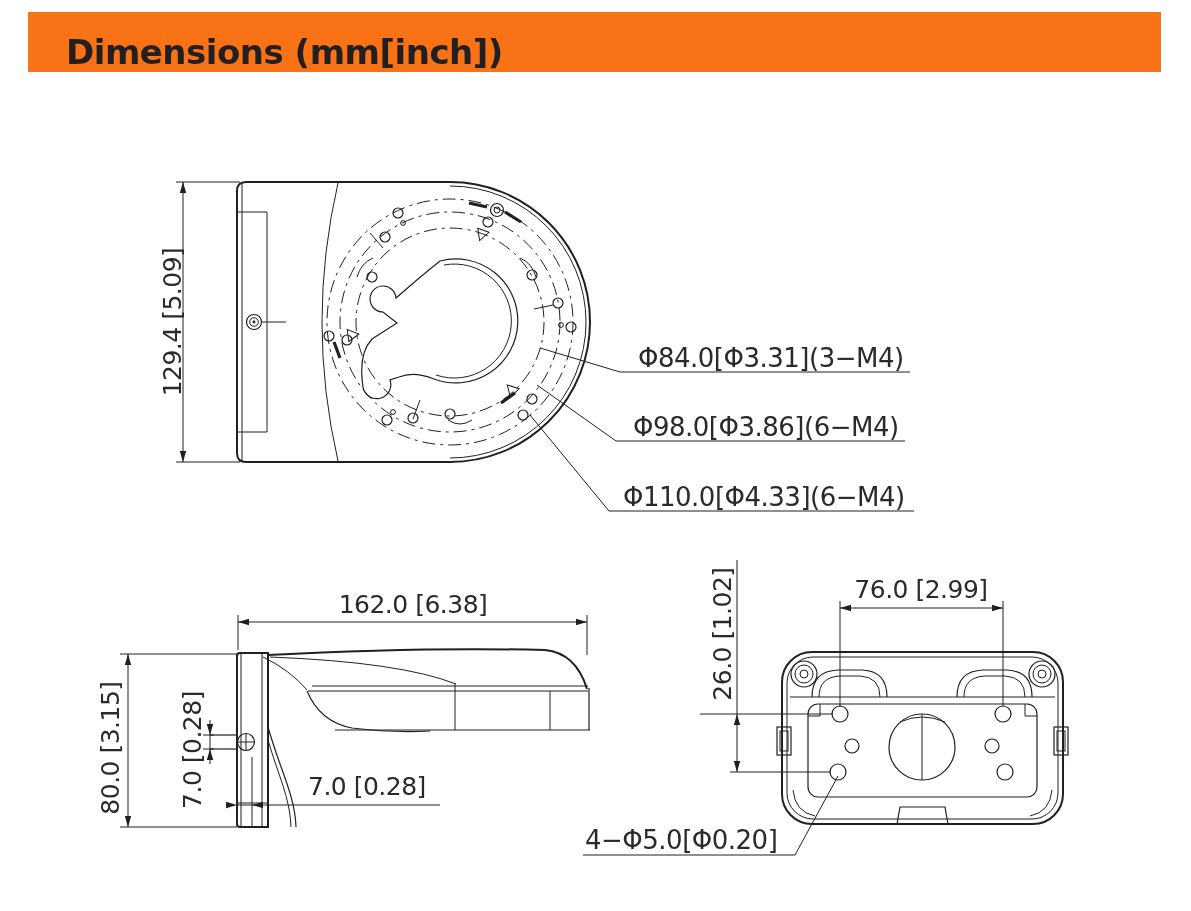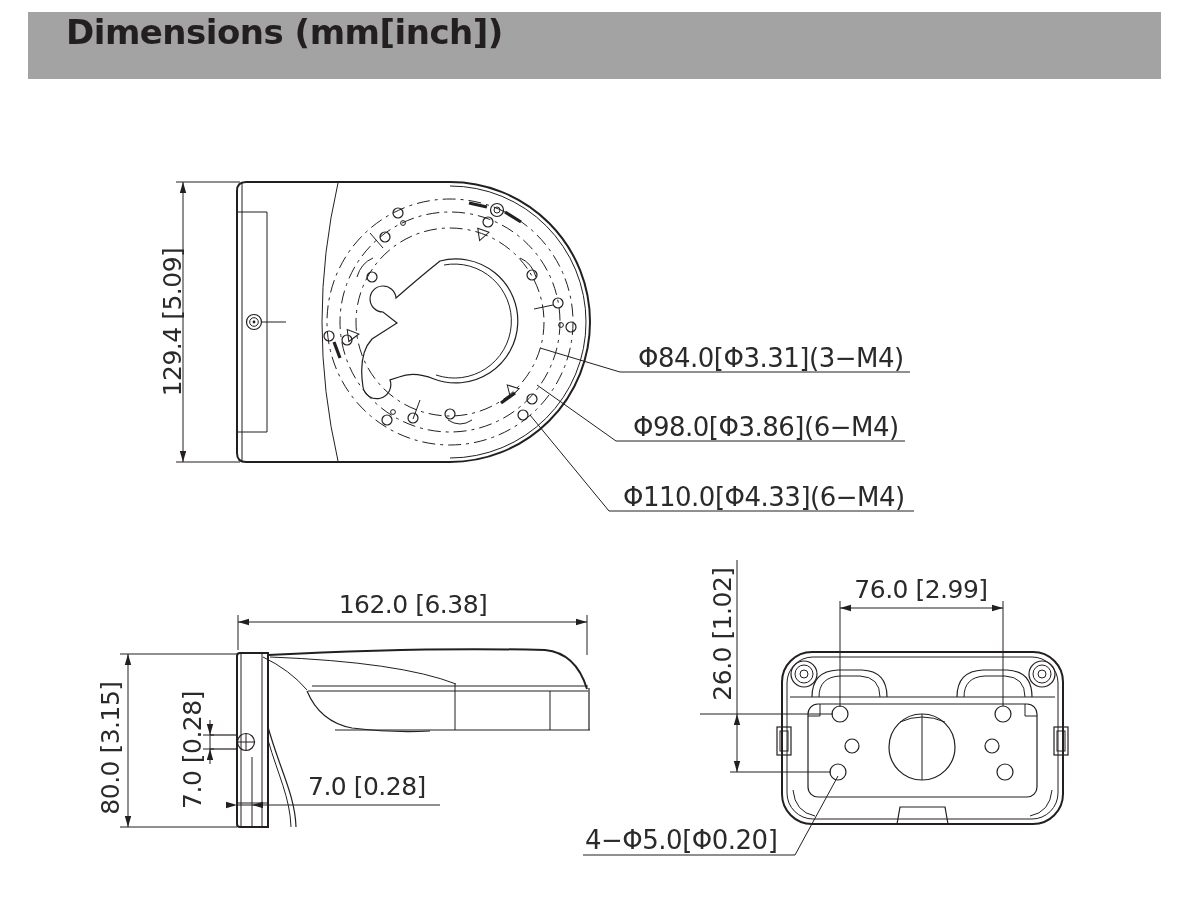--- a/index.html
+++ b/index.html
@@ -1,19 +1,19 @@
 <!DOCTYPE html>
 <html><head>
 <meta charset="utf-8">
 <style>
   html,body{margin:0;padding:0;background:#ffffff;}
   .page{position:relative;width:1191px;height:911px;background:#fff;overflow:hidden;
         font-family:"DejaVu Sans","Liberation Sans",sans-serif;}
-  .header-bar{position:absolute;left:28px;top:12px;width:1133px;height:67px;
-              background:#a3a3a3;display:flex;align-items:flex-start;}
+  .header-bar{position:absolute;left:28px;top:12px;width:1133px;height:60px;
+              background:#f97316;display:flex;align-items:flex-end;}
   .header-bar h1{margin:0 0 0 38px;font-size:34px;font-weight:700;color:#231f20;
                  letter-spacing:-0.5px;}
   svg{position:absolute;left:0;top:0;}
   .ln{stroke:#231f20;fill:none;stroke-width:1.2;}
   .ln-thick{stroke:#231f20;fill:none;stroke-width:2;}
   .ln-thin{stroke:#231f20;fill:none;stroke-width:1;}
   .dashdot{stroke:#231f20;fill:none;stroke-width:1;stroke-dasharray:13 5 3 5;}
   .dim{stroke:#231f20;fill:none;stroke-width:1;}
   .arrow{fill:#231f20;stroke:none;}
   .dtext{fill:#2a2a2a;font-size:25px;letter-spacing:-0.5px;}

